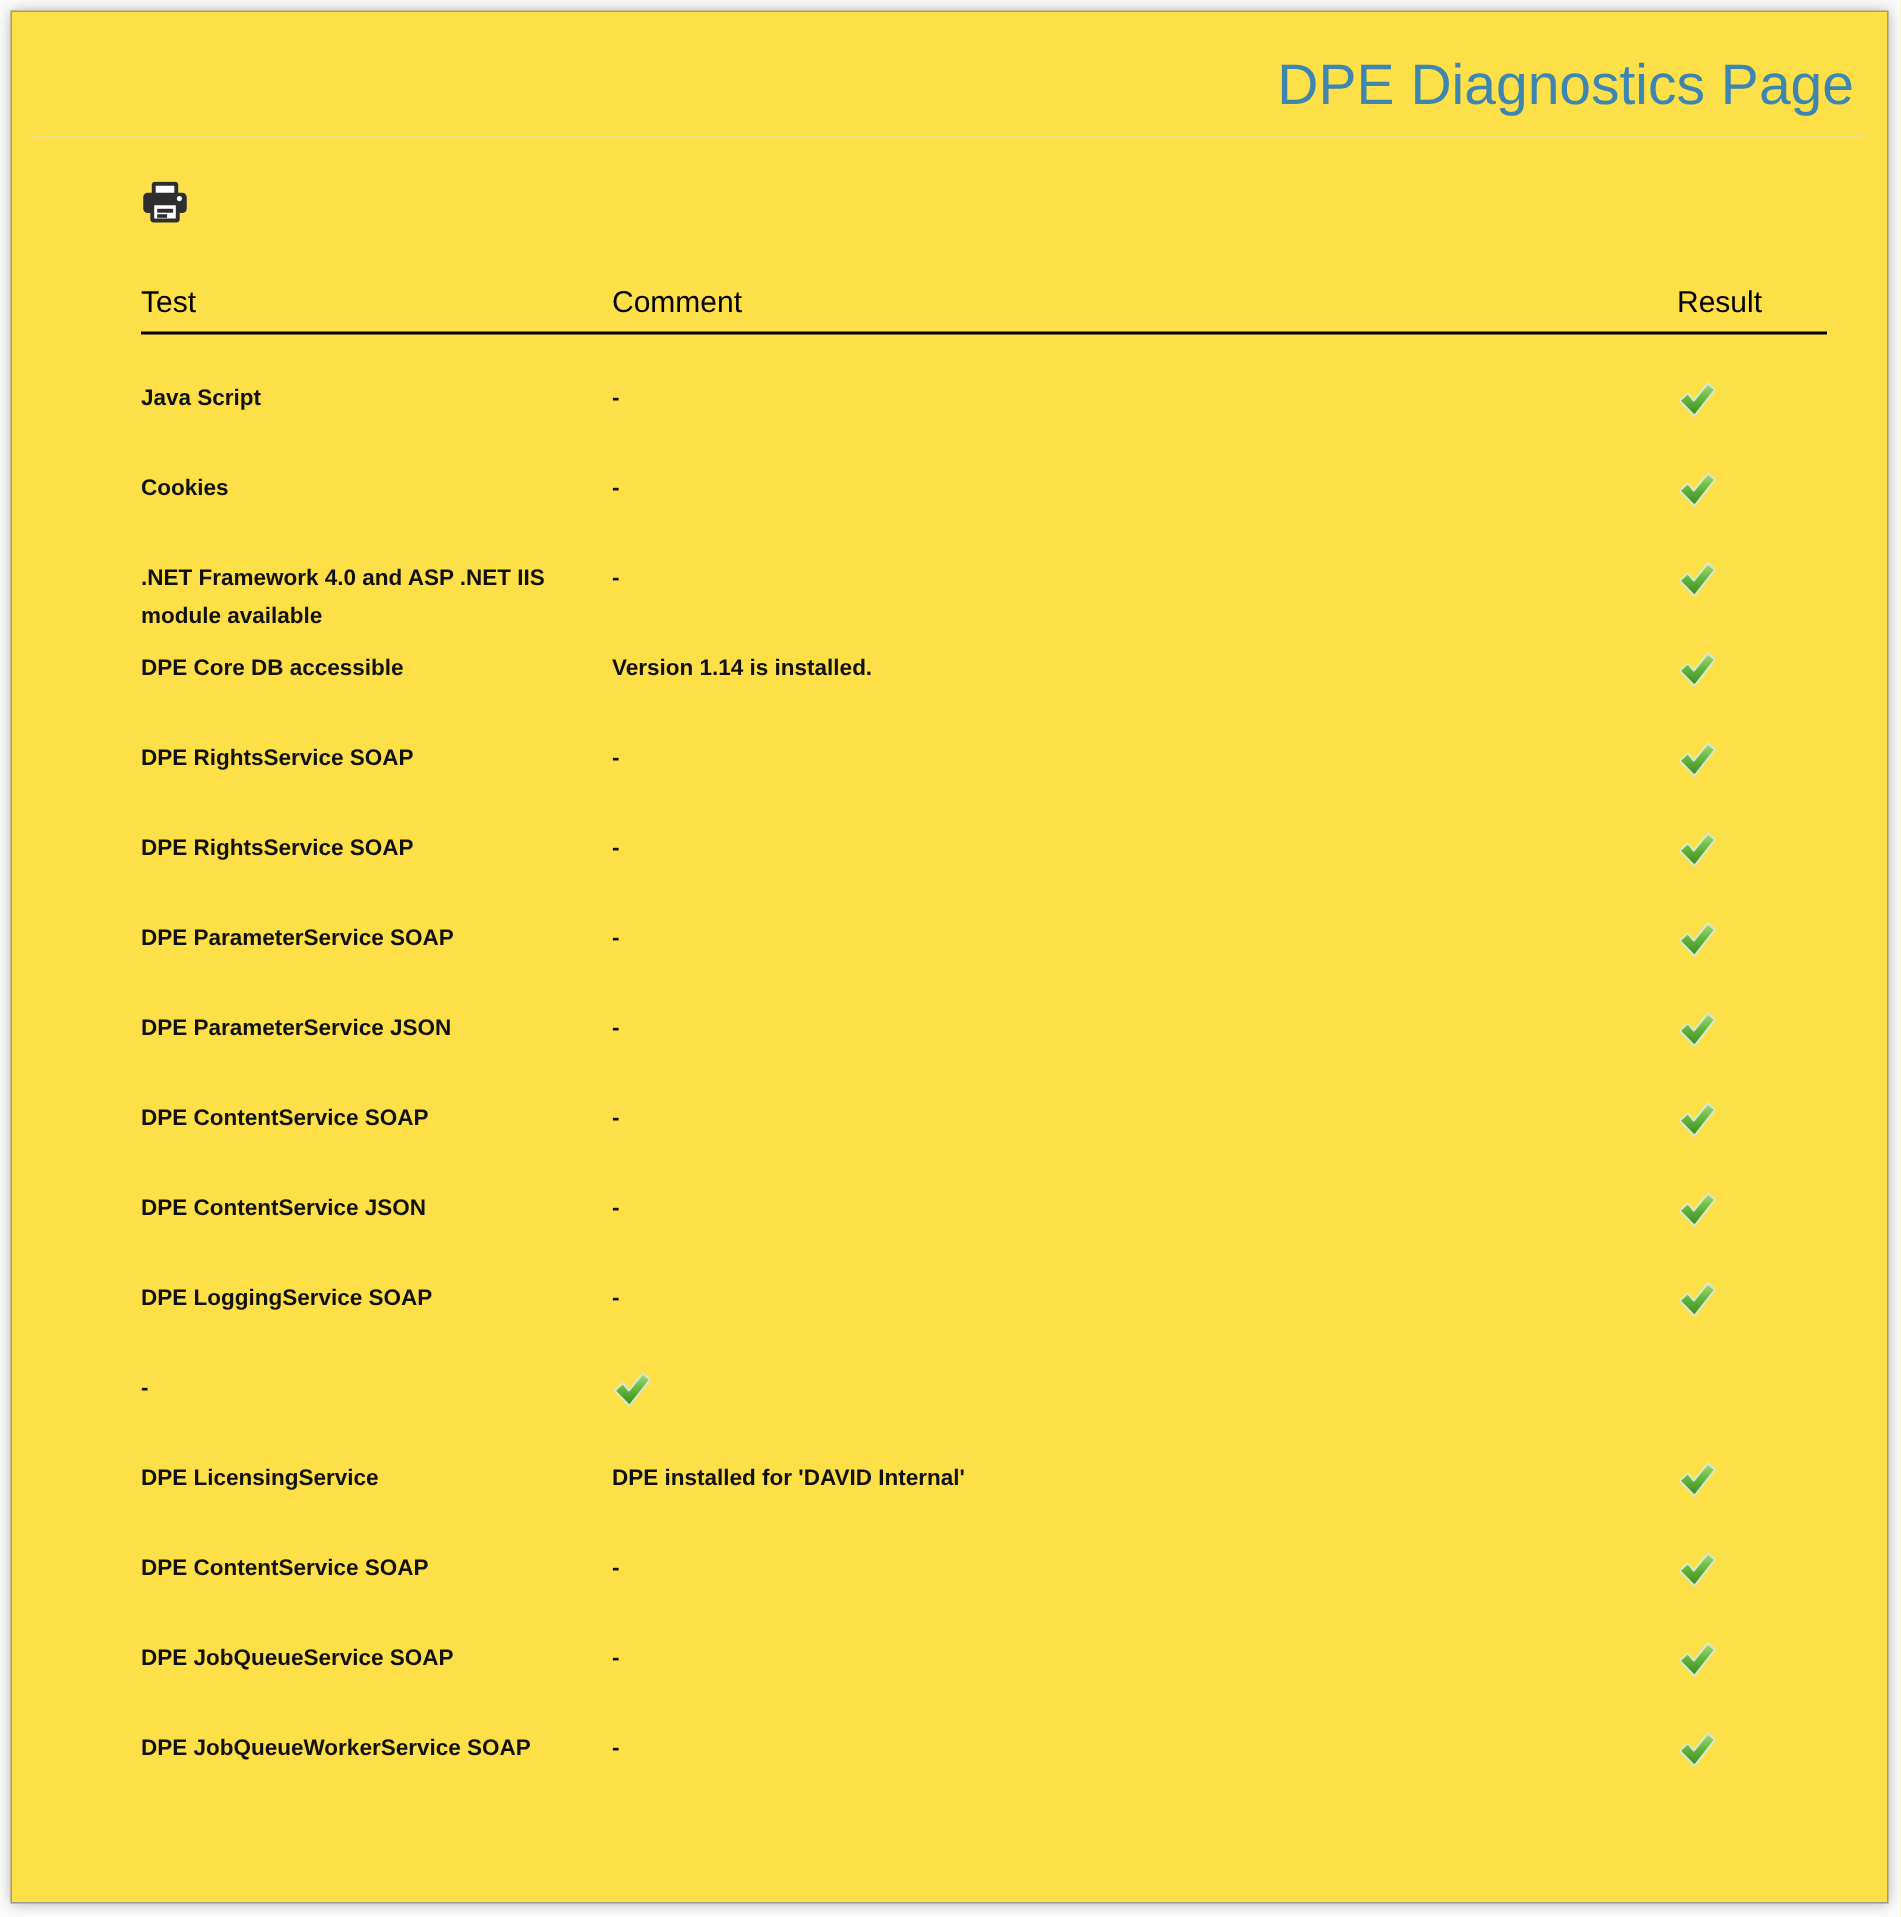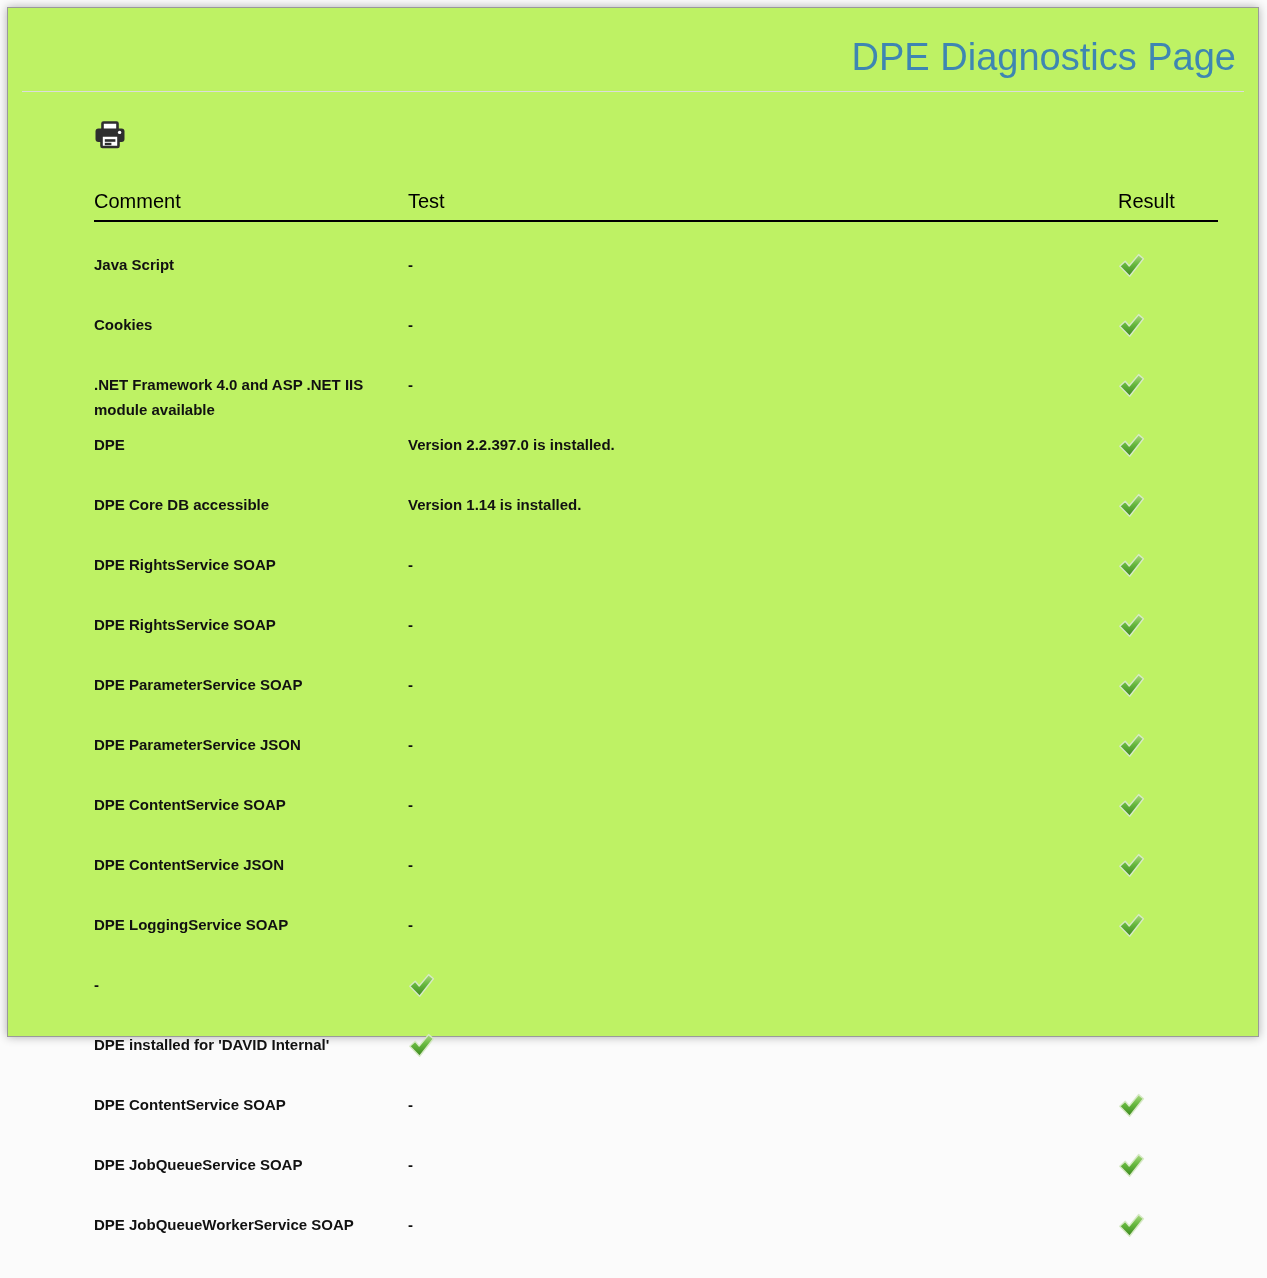--- a/index.html
+++ b/index.html
@@ -6,22 +6,22 @@
   html, body {
     margin: 0; padding: 0;
     width: 1267px; height: 1278px;
     background: #fbfbfb;
     font-family: "Liberation Sans", sans-serif;
     overflow: hidden;
   }
   .page {
     position: absolute;
     left: 7px; top: 7px;
-    width: 1252px; height: 1030px;
-    background: #bef264;
+    width: 1252px; height: 1262px;
+    background: #fde047;
     border: 1px solid #9a9a9a;
     box-shadow: 0 0 9px rgba(0,0,0,0.30);
   }
   .page-title {
     margin: 0;
     padding: 30px 22px 13px 0;
     text-align: right;
     font-size: 38px;
     font-weight: 300;
     line-height: 1.05;
@@ -99,22 +99,22 @@
         <circle cx="25.6" cy="11.4" r="1.7" fill="#ffffff"></circle>
         <rect x="7.5" y="14.5" width="17" height="11.5" rx="1" fill="#ffffff" stroke="#2e2e2e" stroke-width="2.6"></rect>
         <rect x="10.8" y="18.2" width="10.6" height="2.6" fill="#2e2e2e"></rect>
         <rect x="10.8" y="21.8" width="6.6" height="2.4" fill="#2e2e2e"></rect>
       </svg>
     </span>
   </button>
 
   <div class="diag-table">
     <div class="t-row t-head">
+      <div>Test</div>
       <div>Comment</div>
-      <div>Test</div>
       <div>Result</div>
     </div>
     <div class="t-body">
   <div class="t-row">
     <div class="cell-test">Java Script</div>
     <div class="cell-comment">-</div>
     <div class="cell-result">
       <span>
         <svg class="check" width="27" height="25" viewBox="0 0 27 25">
           <path d="M1.8 13.2 L7.2 8.2 L11.2 13.0 L20.6 1.6 L25.4 5.8 L11.6 23.2 Z" fill="url(#checkgrad)" stroke="#d7e9c6" stroke-width="1.4" stroke-linejoin="round"></path>
@@ -140,31 +140,20 @@
     <div class="cell-comment">-</div>
     <div class="cell-result">
       <span>
         <svg class="check" width="27" height="25" viewBox="0 0 27 25">
           <path d="M1.8 13.2 L7.2 8.2 L11.2 13.0 L20.6 1.6 L25.4 5.8 L11.6 23.2 Z" fill="url(#checkgrad)" stroke="#d7e9c6" stroke-width="1.4" stroke-linejoin="round"></path>
         </svg>
       </span>
     </div>
   </div>
 
-  <div class="t-row">
-    <div class="cell-test">DPE</div>
-    <div class="cell-comment">Version 2.2.397.0 is installed.</div>
-    <div class="cell-result">
-      <span>
-        <svg class="check" width="27" height="25" viewBox="0 0 27 25">
-          <path d="M1.8 13.2 L7.2 8.2 L11.2 13.0 L20.6 1.6 L25.4 5.8 L11.6 23.2 Z" fill="url(#checkgrad)" stroke="#d7e9c6" stroke-width="1.4" stroke-linejoin="round"></path>
-        </svg>
-      </span>
-    </div>
-  </div>
 
   <div class="t-row">
     <div class="cell-test">DPE Core DB accessible</div>
     <div class="cell-comment">Version 1.14 is installed.</div>
     <div class="cell-result">
       <span>
         <svg class="check" width="27" height="25" viewBox="0 0 27 25">
           <path d="M1.8 13.2 L7.2 8.2 L11.2 13.0 L20.6 1.6 L25.4 5.8 L11.6 23.2 Z" fill="url(#checkgrad)" stroke="#d7e9c6" stroke-width="1.4" stroke-linejoin="round"></path>
         </svg>
       </span>
@@ -260,20 +249,21 @@
     <div class="cell-result">
       <span>
         <svg class="check" width="27" height="25" viewBox="0 0 27 25">
           <path d="M1.8 13.2 L7.2 8.2 L11.2 13.0 L20.6 1.6 L25.4 5.8 L11.6 23.2 Z" fill="url(#checkgrad)" stroke="#d7e9c6" stroke-width="1.4" stroke-linejoin="round"></path>
         </svg>
       </span>
     </div>
   </div>
 
   <div class="t-row">
+    <div class="cell-test">DPE LicensingService</div>
     <div class="cell-comment">DPE installed for 'DAVID Internal'</div>
     <div class="cell-result">
       <span>
         <svg class="check" width="27" height="25" viewBox="0 0 27 25">
           <path d="M1.8 13.2 L7.2 8.2 L11.2 13.0 L20.6 1.6 L25.4 5.8 L11.6 23.2 Z" fill="url(#checkgrad)" stroke="#d7e9c6" stroke-width="1.4" stroke-linejoin="round"></path>
         </svg>
       </span>
     </div>
   </div>
 

